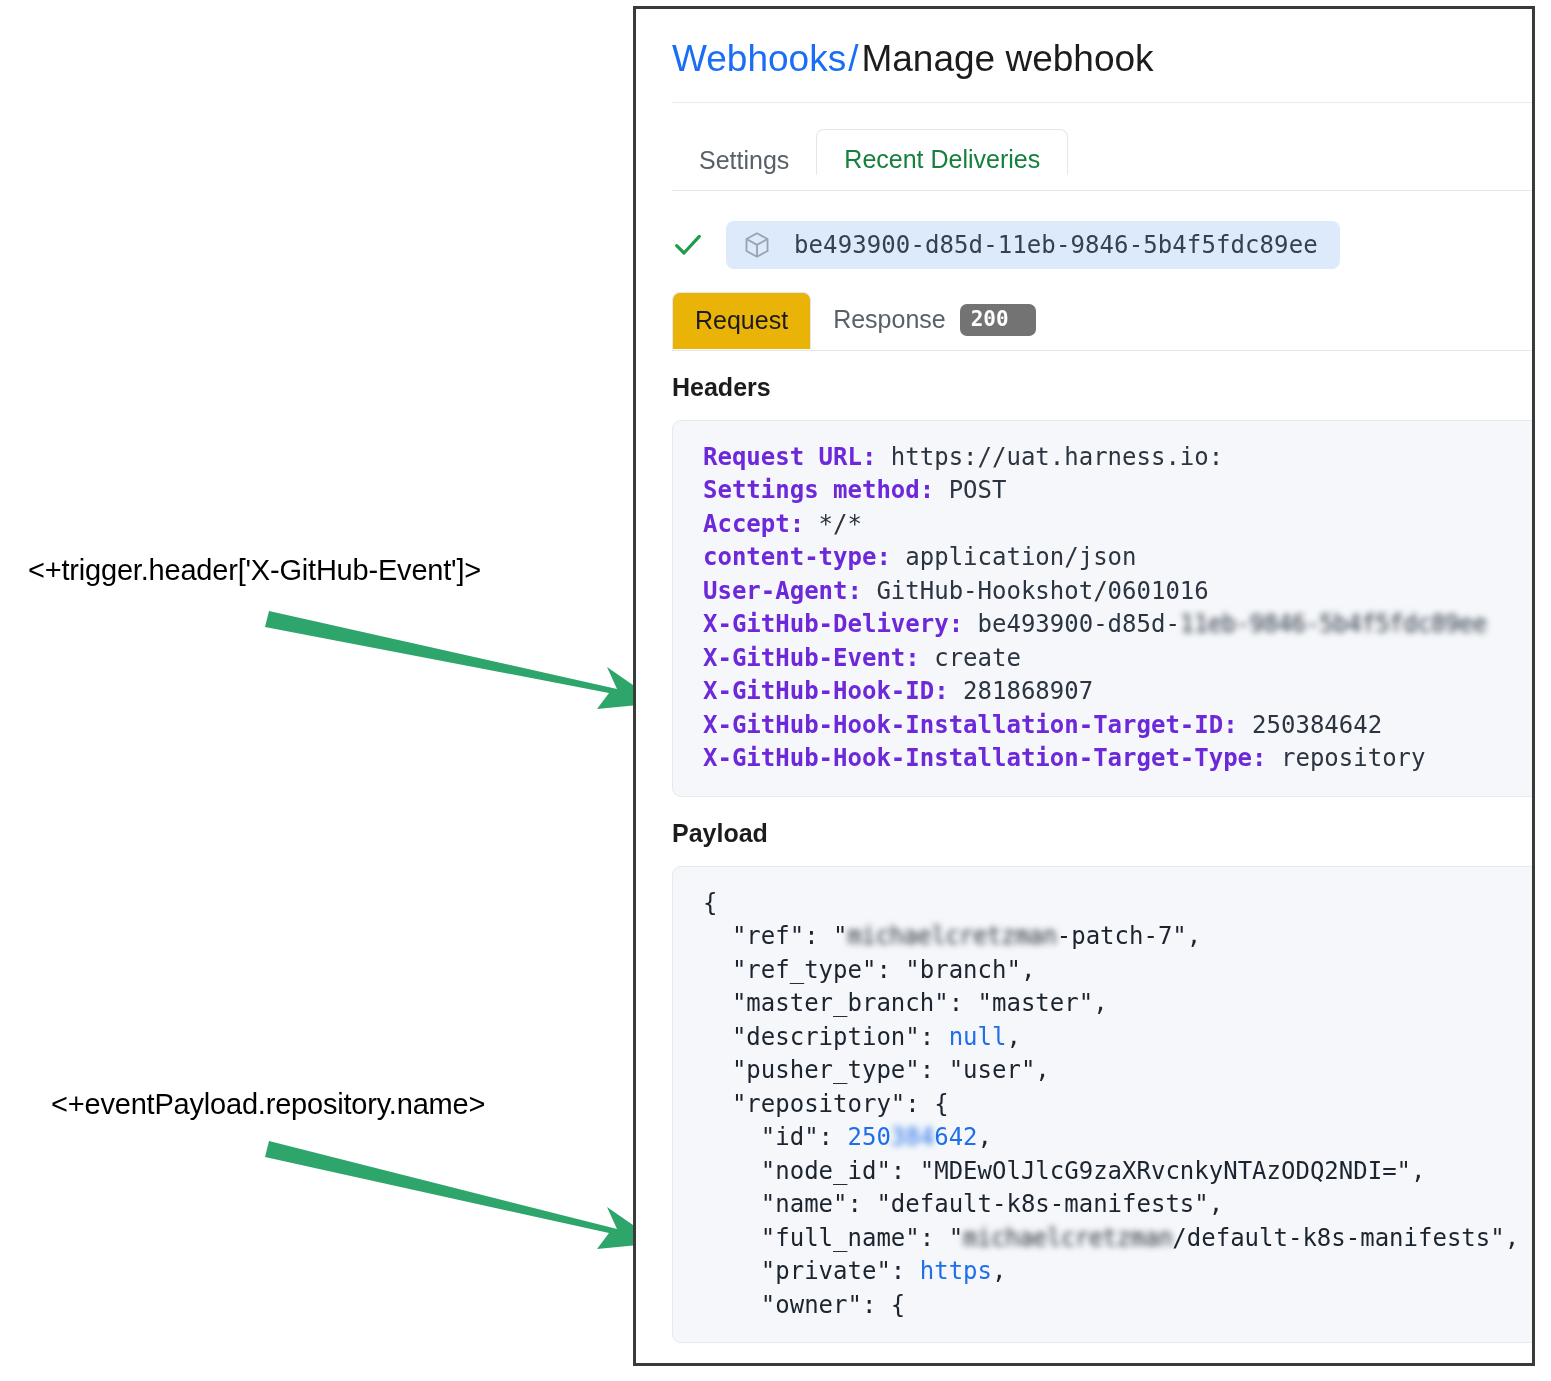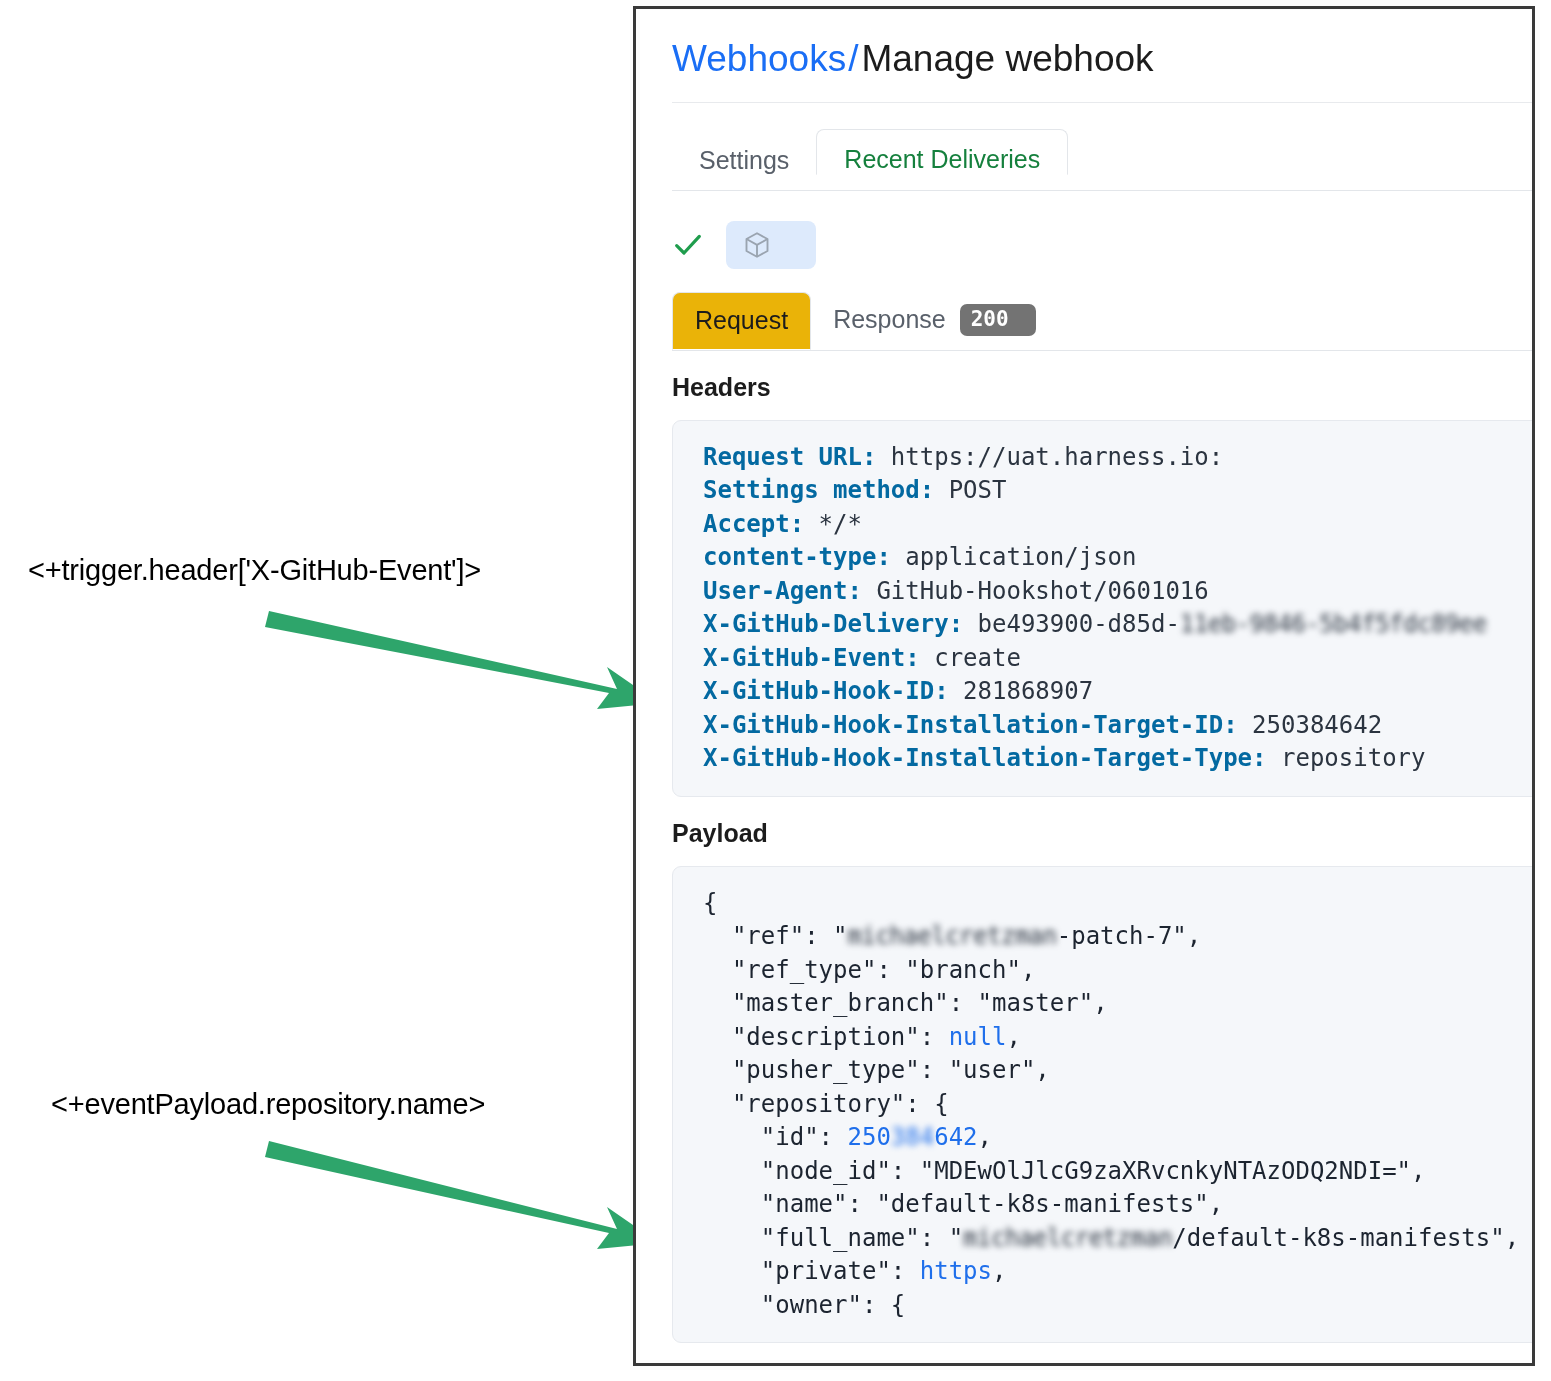--- a/index.html
+++ b/index.html
@@ -206,21 +206,21 @@
     box-sizing: border-box;
     overflow: hidden;
   }
   .codeline {
     font-family: "DejaVu Sans Mono", monospace;
     font-size: 24px;
     line-height: 33.5px;
     color: #1c2430;
     white-space: pre;
   }
-  .codeline .hk { font-weight: bold; color: #0369a1; }
+  .codeline .hk { font-weight: bold; color: #6d28d9; }
   .codeline .hv { font-weight: normal; color: #2b3440; }
   .jkey  { color: #1c2430; }
   .jstr  { color: #1c2430; }
   .jlit  { color: #1f6feb; }
   .jnum  { color: #1f6feb; }
 
   
   .redacted {
     display: inline-block;
     vertical-align: baseline;
@@ -266,20 +266,21 @@
 
     <div class="delivery-row">
       <svg class="check-icon" width="32" height="32" viewBox="0 0 24 24">
         <path d="M3.5 12.5 L9 18 L20.5 5.5" fill="none" stroke="#1f9d4d" stroke-width="2.4" stroke-linecap="round" stroke-linejoin="round"></path>
       </svg>
       <div class="delivery-chip">
         <svg class="cube-icon" width="30" height="30" viewBox="0 0 24 24">
           <path d="M12 2.6 L20.4 7.2 L20.4 16.8 L12 21.4 L3.6 16.8 L3.6 7.2 Z" fill="none" stroke="#9aa4b0" stroke-width="1.5" stroke-linejoin="round"></path>
           <path d="M3.6 7.2 L12 11.9 L20.4 7.2 M12 11.9 L12 21.4" fill="none" stroke="#9aa4b0" stroke-width="1.5" stroke-linejoin="round"></path>
         </svg>
+        <span class="delivery-id">be493900-d85d-11eb-9846-5b4f5fdc89ee</span>
       </div>
     </div>
 
     <div class="subtabstrip">
       <div class="subtabstrip-underline"></div>
       <div class="subtab active">Request</div><div class="subtab">
           <span>Response</span>
           <span class="status-badge">200</span>
         </div>
     </div>

